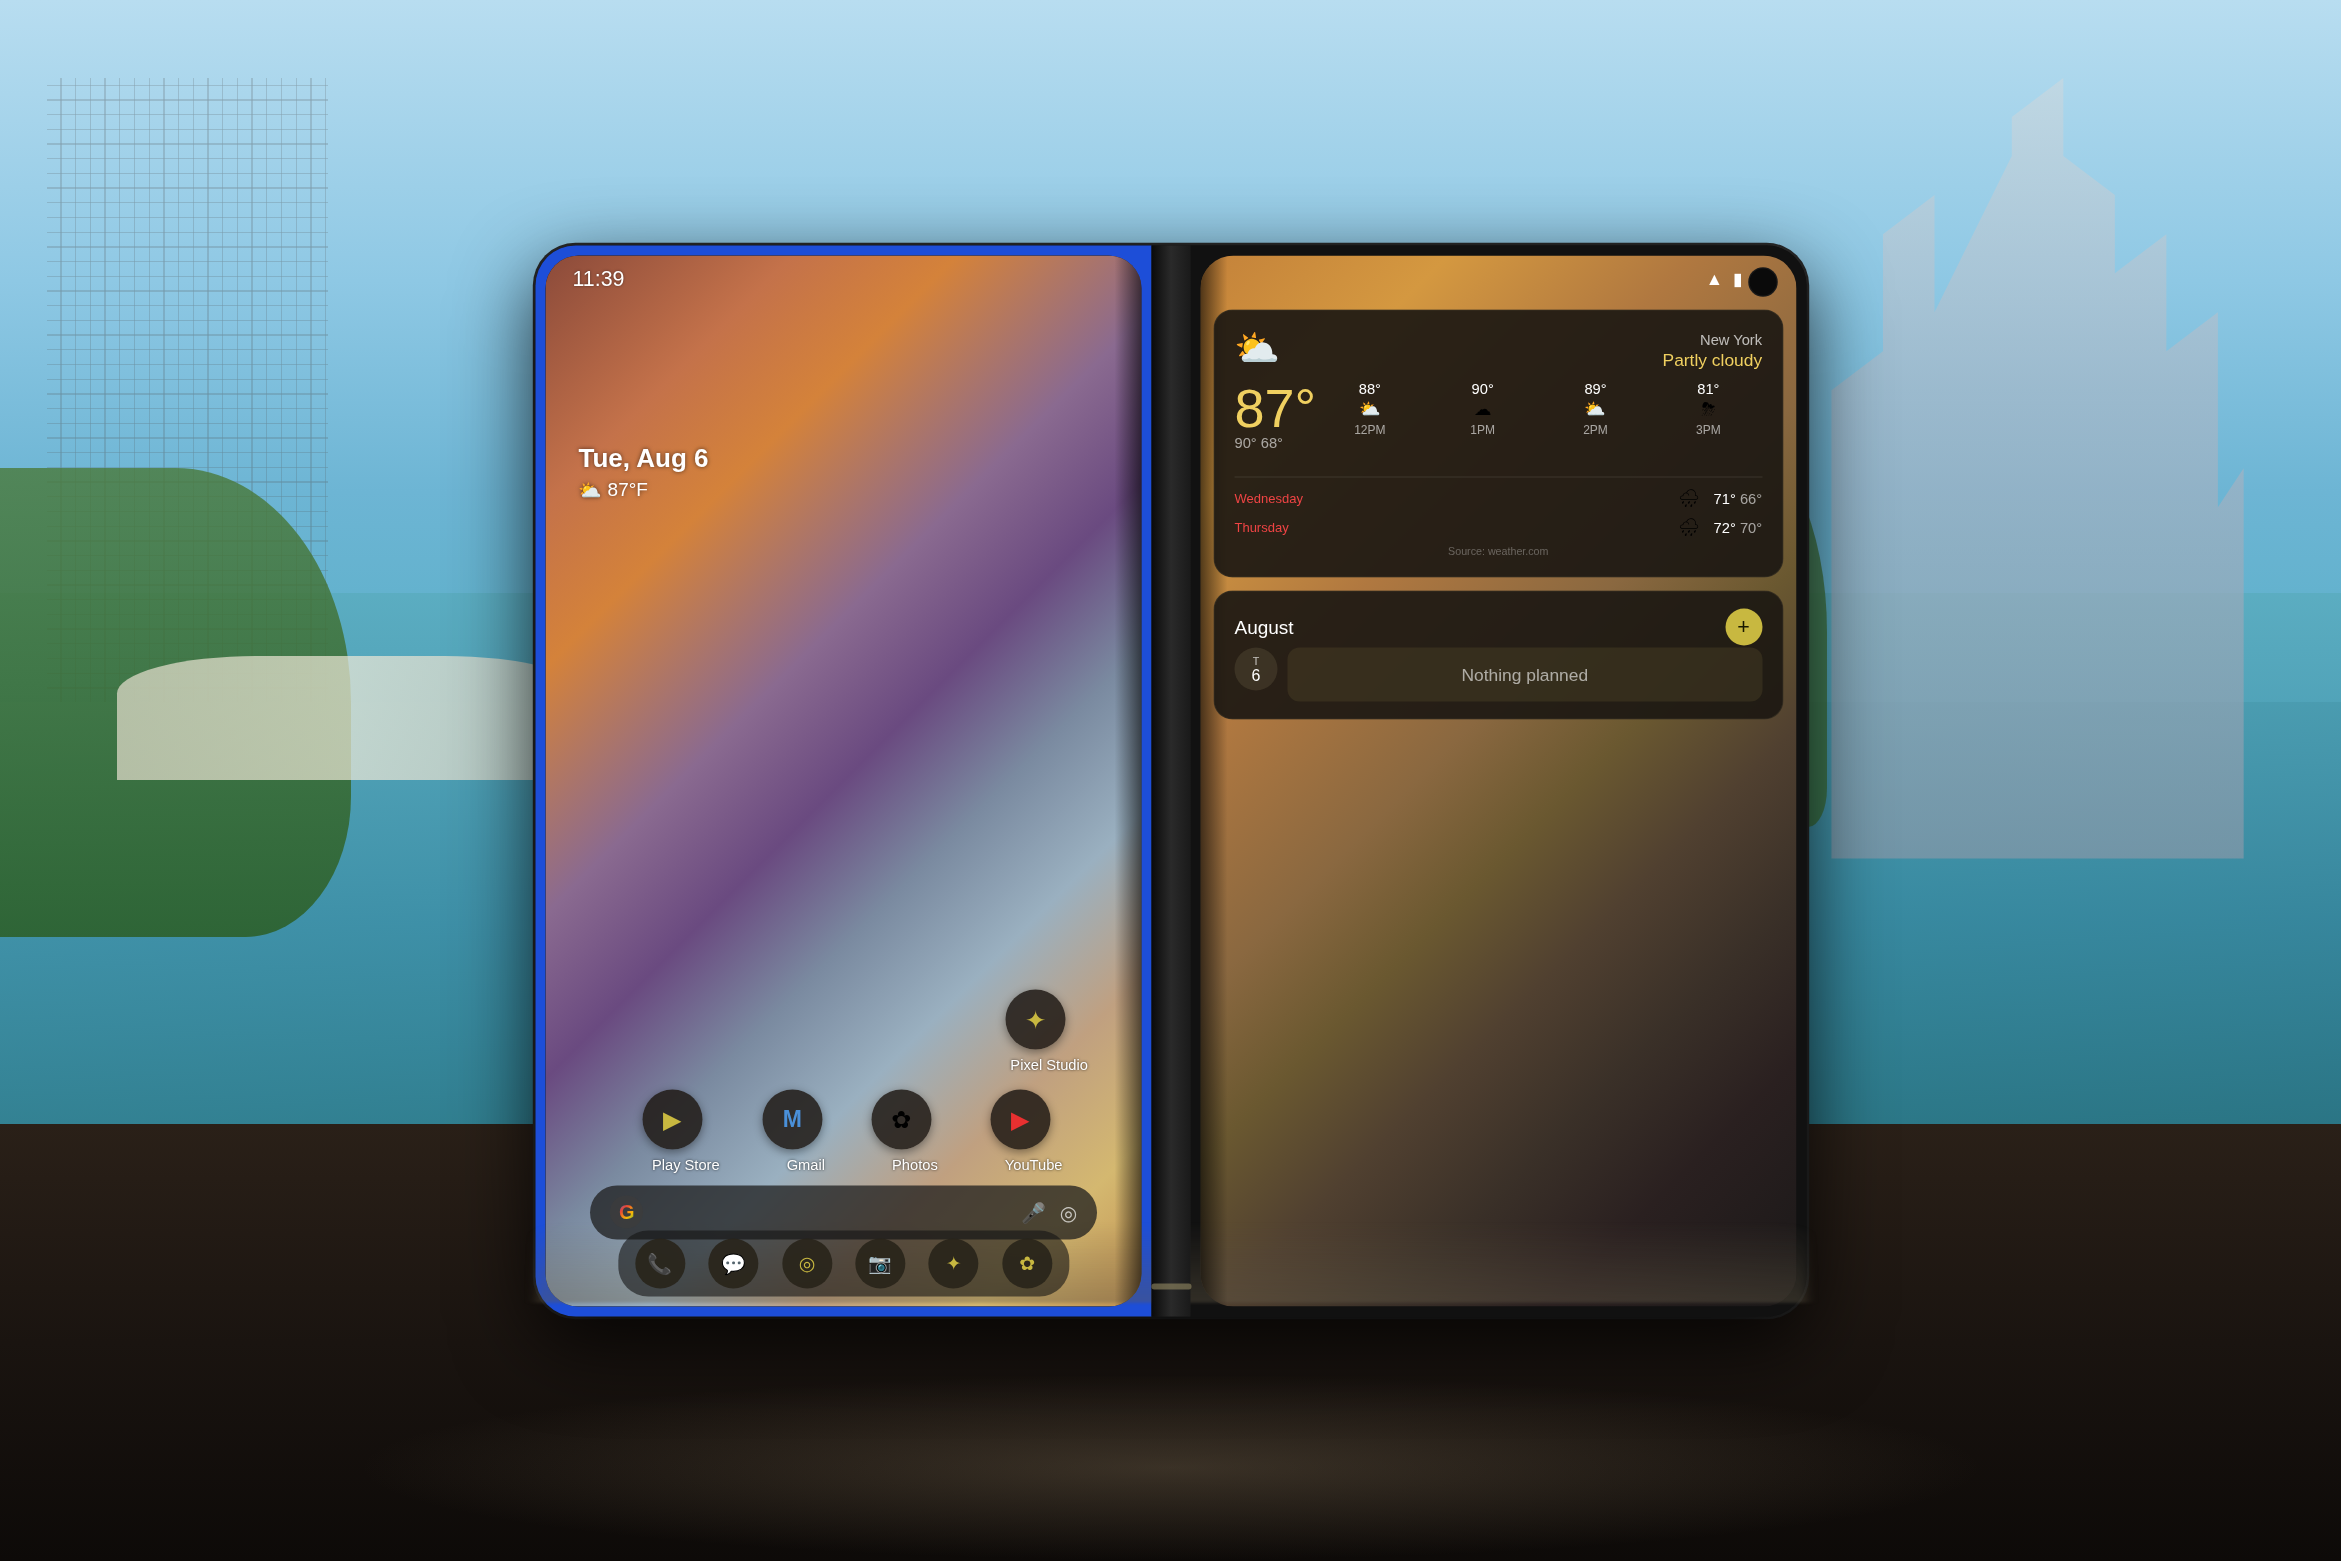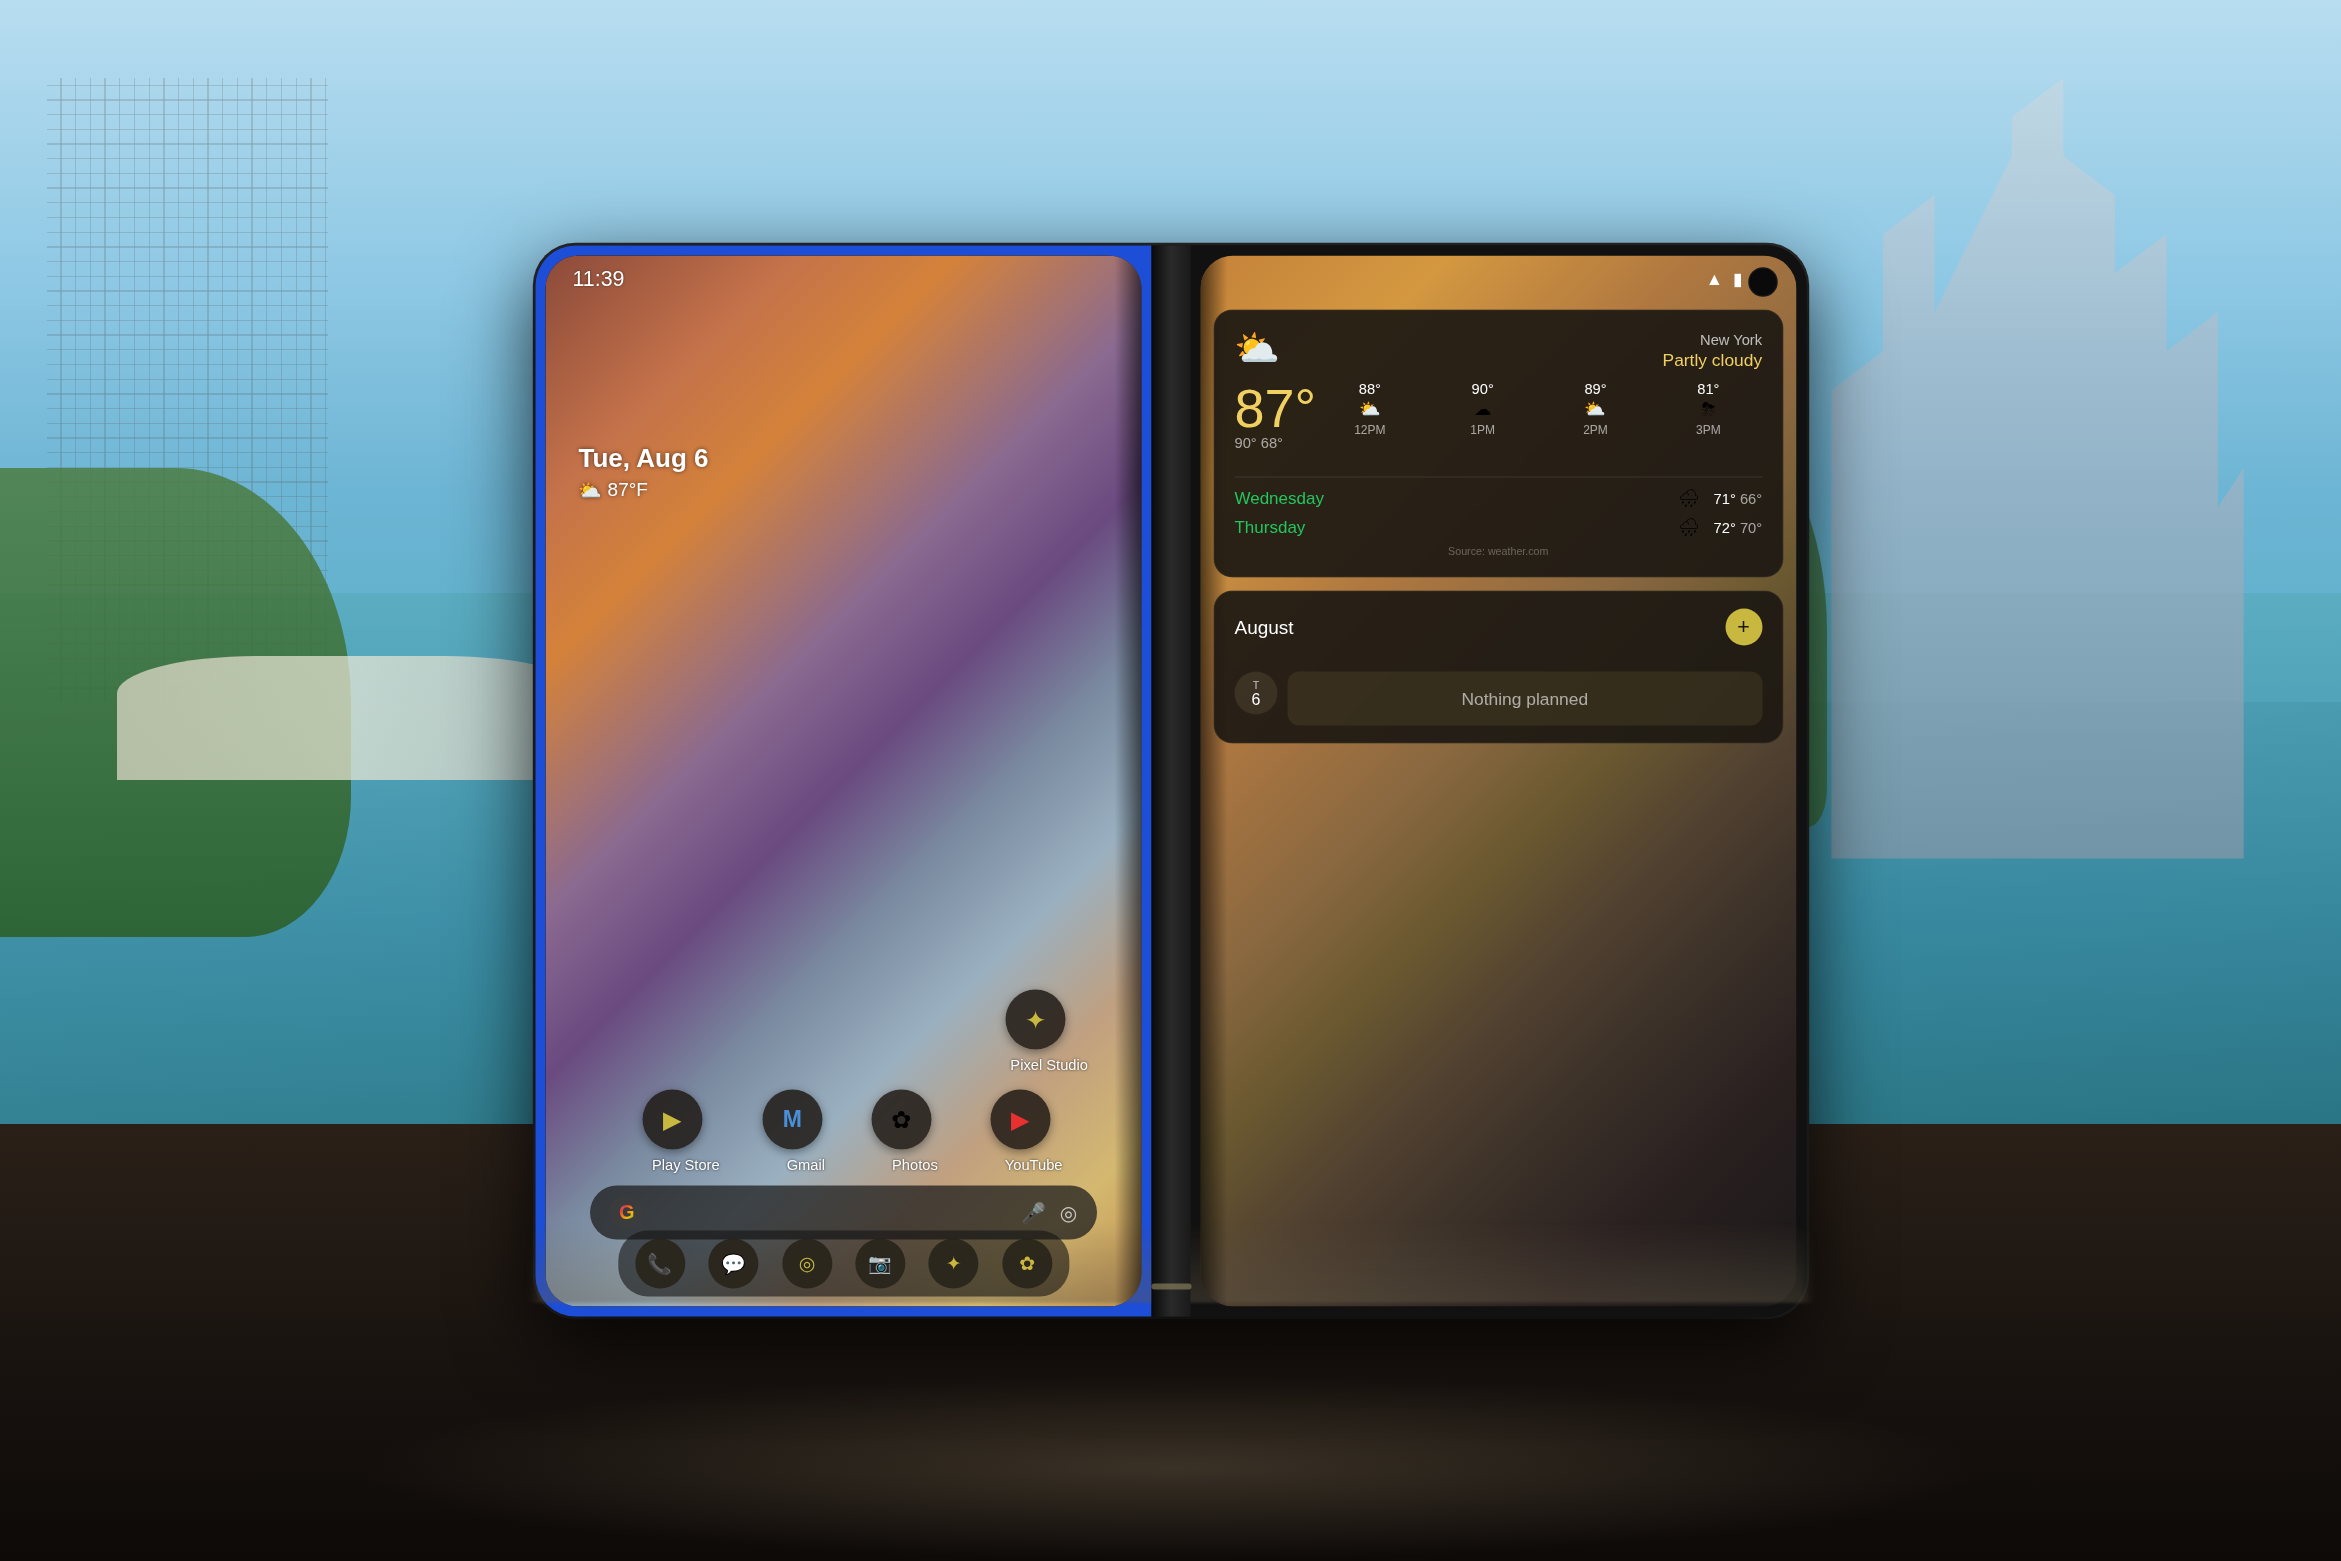--- a/index.html
+++ b/index.html
@@ -468,22 +468,22 @@
       flex-direction: column;
       gap: 8px;
     }
 
     .daily-row {
       display: flex;
       align-items: center;
     }
 
     .daily-day {
-      color: #22c55e;
-      font-size: 17px;
+      color: #ef4444;
+      font-size: 13px;
       flex: 1;
     }
 
     .daily-icon {
       font-size: 17.4px;
       margin-right: 13.4px;
     }
 
     .daily-temps {
       color: white;
@@ -511,21 +511,21 @@
       background: rgba(28, 24, 18, 0.92);
       border-radius: 19px;
       padding: 16.7px 20px;
       border: 0.7px solid rgba(80,70,50,0.4);
     }
 
     .calendar-header {
       display: flex;
       align-items: center;
       justify-content: space-between;
-      margin-bottom: 26px;
+      margin-bottom: 2px;
     }
 
     .calendar-month {
       color: white;
       font-size: 19px;
       font-weight: 400;
     }
 
     .calendar-add-btn {
       width: 37px;

